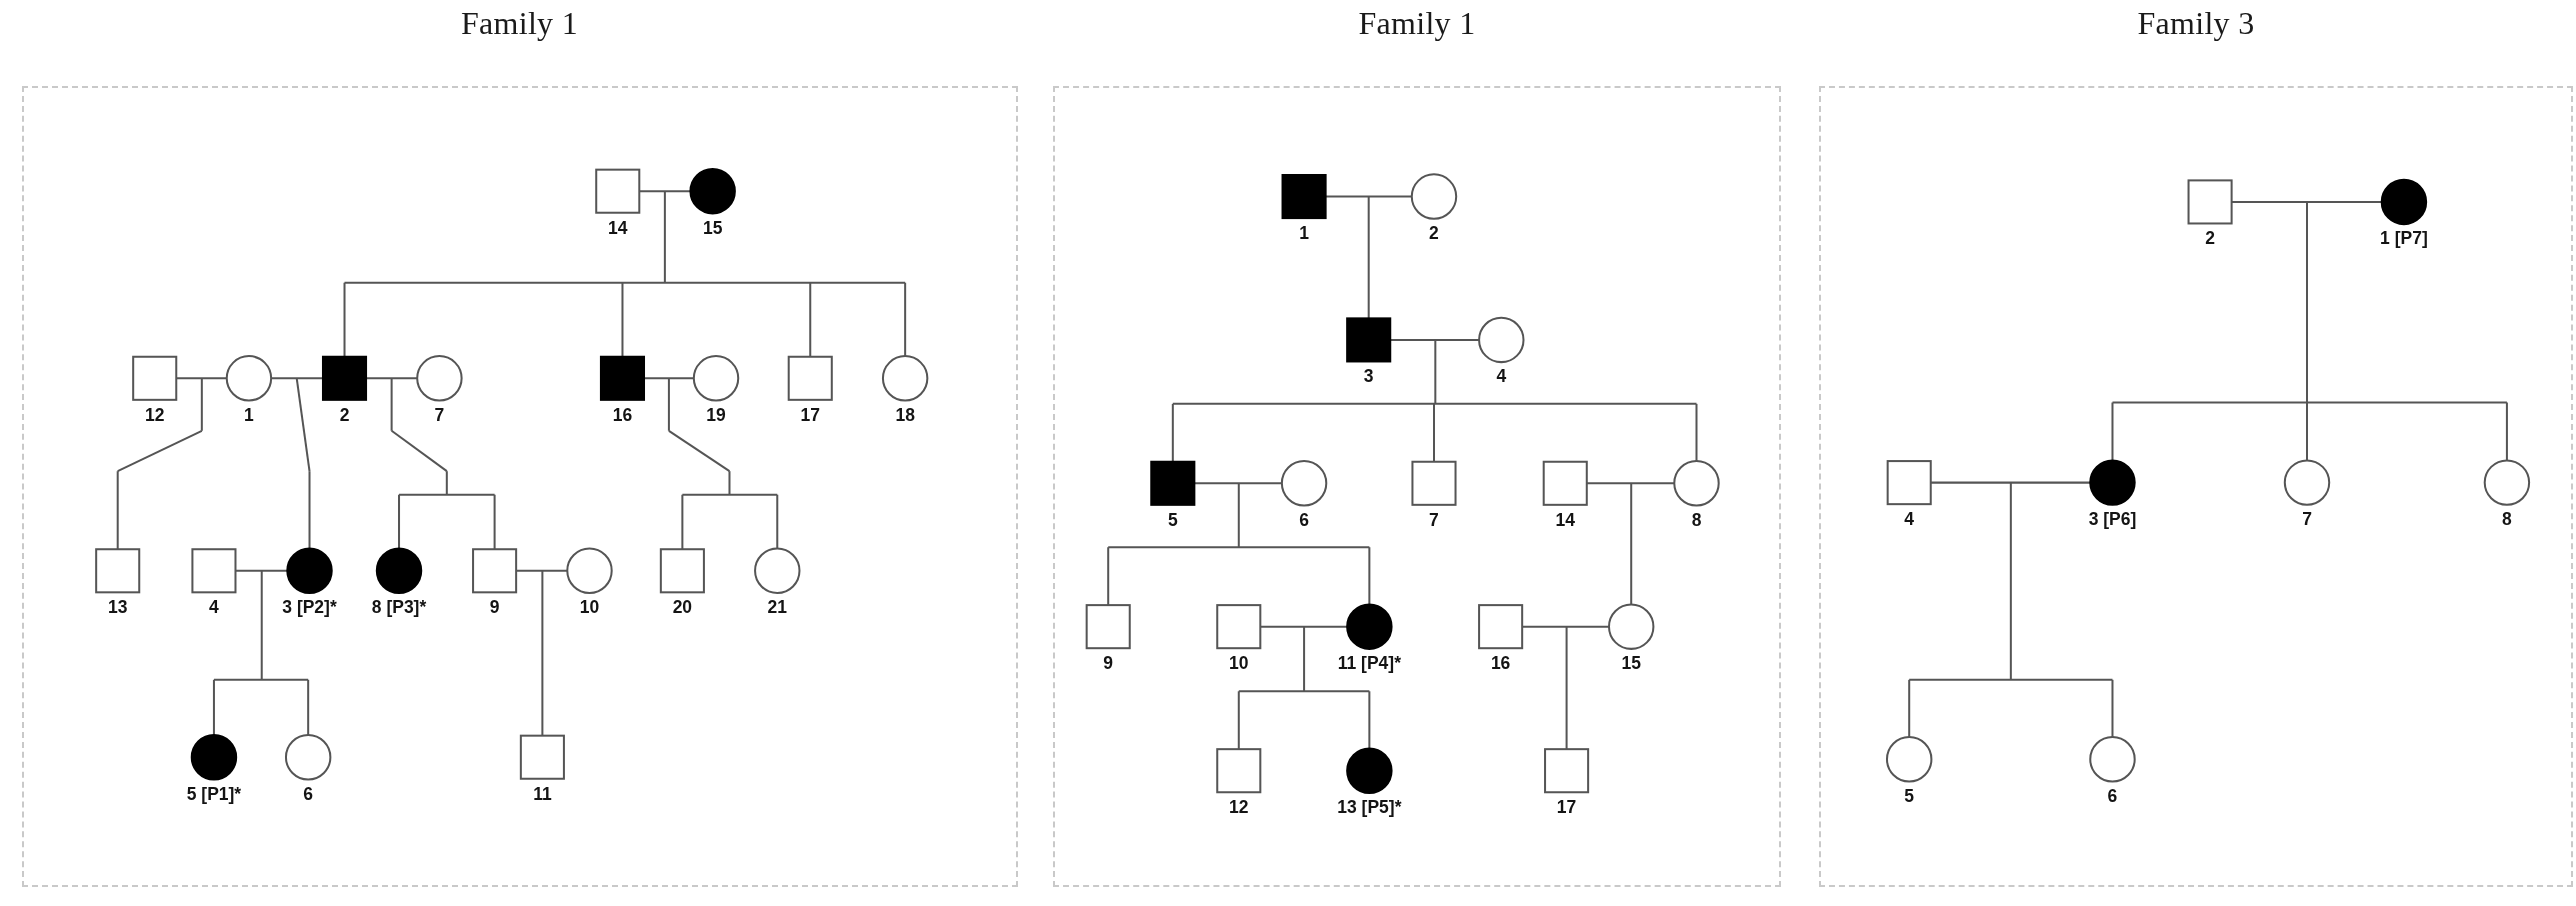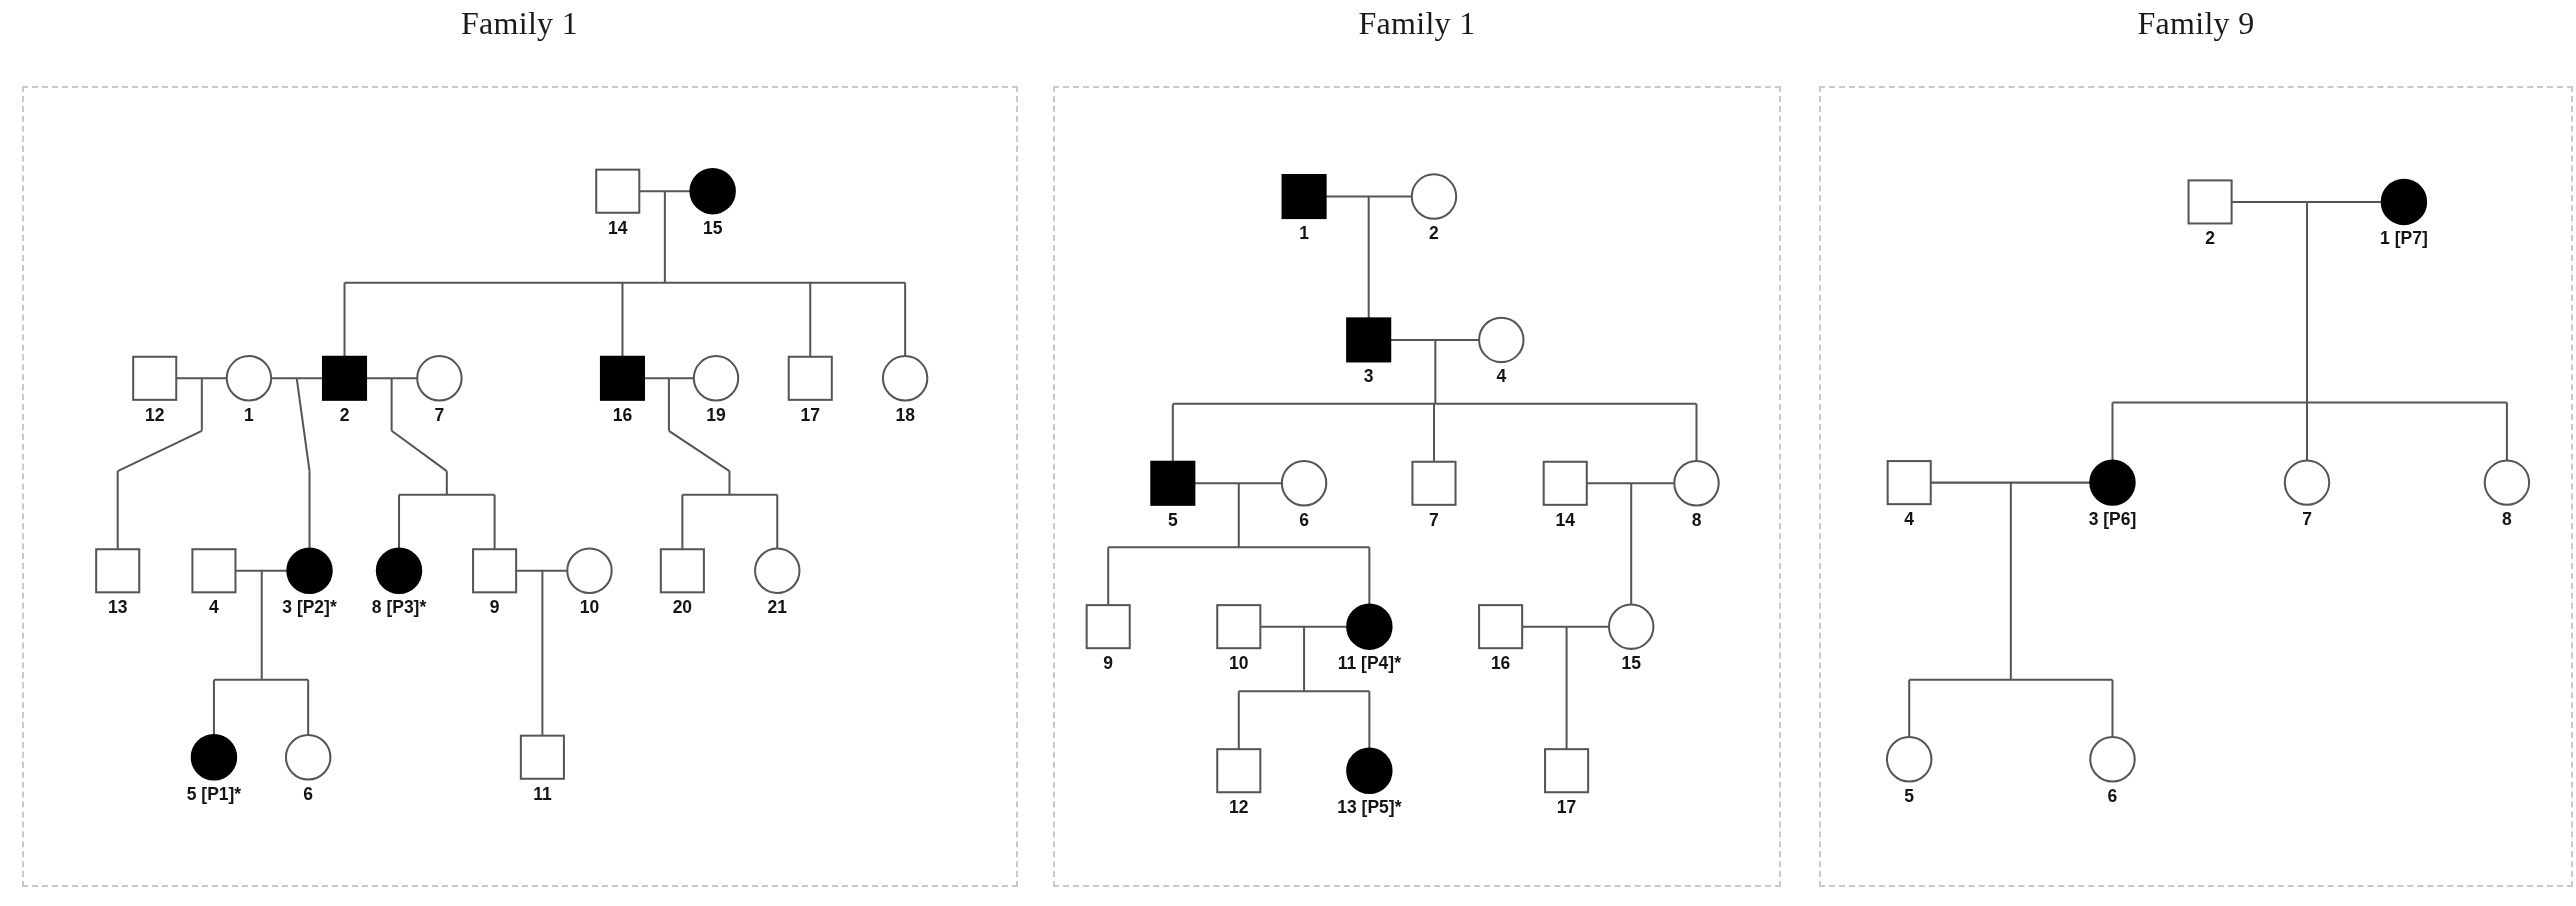--- a/index.html
+++ b/index.html
@@ -236,21 +236,21 @@
           <text class="ped-label" x="2217" y="994">16</text>
           <text class="ped-label" x="2411" y="994">15</text>
           <text class="ped-label" x="1828" y="1208">12</text>
           <text class="ped-label" x="2022" y="1208">13 [P5]*</text>
           <text class="ped-label" x="2315" y="1208">17</text>
         </g>
     </svg>
   </div>
 
   <div class="panel">
-    <div class="panel-title" style="left:1811px; top:5.4px; width:754px;">Family 9</div>
+    <div class="panel-title" style="left:1811px; top:5.4px; width:754px;">Family 3</div>
     <div class="panel-box" style="left:1811px; top:86px; width:754px; height:801px;"></div>
 
     <svg class="ped" width="2576" height="906" viewBox="0 0 3826 1346">
       <g stroke="#555555" stroke-width="3" fill="none">
 
         <line x1="3303" y1="300" x2="3527" y2="300"></line>
         <line x1="3415" y1="300" x2="3415" y2="598"></line>
 
         <line x1="3126" y1="598" x2="3712" y2="598"></line>
         <line x1="3126" y1="598" x2="3126" y2="685"></line>

